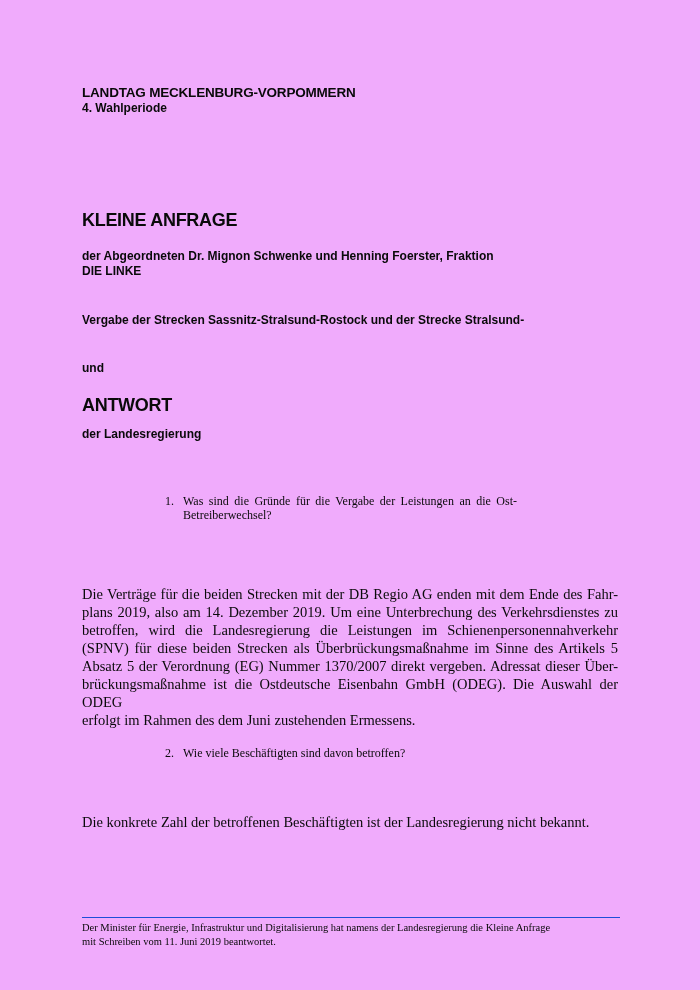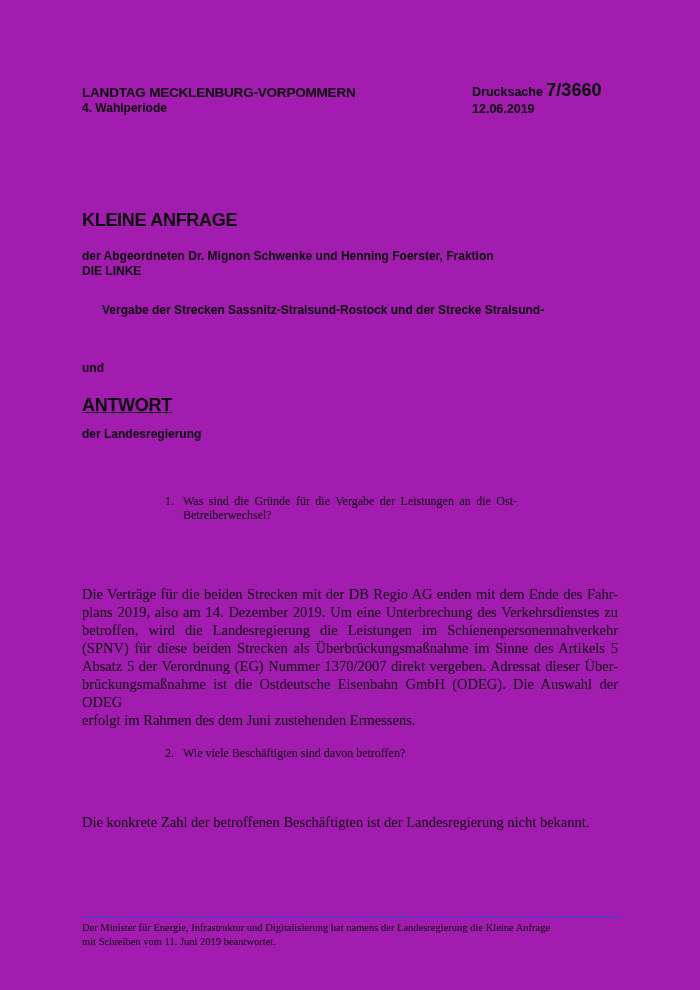--- a/index.html
+++ b/index.html
@@ -4,21 +4,21 @@
 <style>
   html, body {
     margin: 0;
     padding: 0;
     background: #ffffff;
   }
   .page {
     position: relative;
     width: 700px;
     height: 990px;
-    background: #a21caf;
+    background: #f0abfc;
     color: #0a0a0a;
     overflow: hidden;
   }
   .sans  { font-family: "Liberation Sans", sans-serif; font-weight: bold; }
   .serif { font-family: "Liberation Serif", serif; }
 
   .abs { position: absolute; }
 
   
   .doc-header { left: 82px; top: 84px; width: 538px; }
@@ -29,23 +29,23 @@
   .doc-number     { font-size: 18px; }
   .doc-date       { font-size: 12.5px; line-height: 15px; }
 
   
   .block { left: 82px; width: 536px; }
   .big-title  { font-size: 18px; line-height: 22px; letter-spacing: -0.3px; }
   .sans-body  { font-size: 12px; line-height: 15px; }
 
   .kleine-anfrage    { top: 209px; }
   .request-authors   { top: 249px; }
-  .request-subject   { top: 303px; margin-left: 20px; }
+  .request-subject   { top: 313px; }
   .connector         { top: 361px; }
-  .antwort           { top: 394px; text-decoration: underline; }
+  .antwort           { top: 394px; }
   .answer-by         { top: 427px; }
 
   
   .question { left: 165px; width: 352px; display: flex; font-size: 12px; line-height: 13.6px; }
   .q-number { flex: 0 0 18px; width: 18px; }
   .q-lines  { width: 334px; }
   .question-1 { top: 495px; }
   .question-2 { top: 747px; }
 
   
@@ -76,27 +76,20 @@
 </style>
 </head>
 <body>
 
 <div class="page">
 
   <header class="abs doc-header sans">
     <div class="header-left">
       <div class="institution">LANDTAG MECKLENBURG-VORPOMMERN</div>
       <div class="term">4. Wahlperiode</div>
-    </div>
-    <div class="header-right">
-      <div class="doc-number-row">
-        <span>Drucksache</span>
-        <span class="doc-number">7/3660</span>
-      </div>
-      <div class="doc-date">12.06.2019</div>
     </div>
   </header>
 
   <div class="abs block kleine-anfrage sans big-title">KLEINE ANFRAGE</div>
 
   <div class="abs block request-authors sans sans-body">
       <div class="line">der Abgeordneten Dr. Mignon Schwenke und Henning Foerster, Fraktion</div>
       <div class="line">DIE LINKE</div>
     </div>
 

